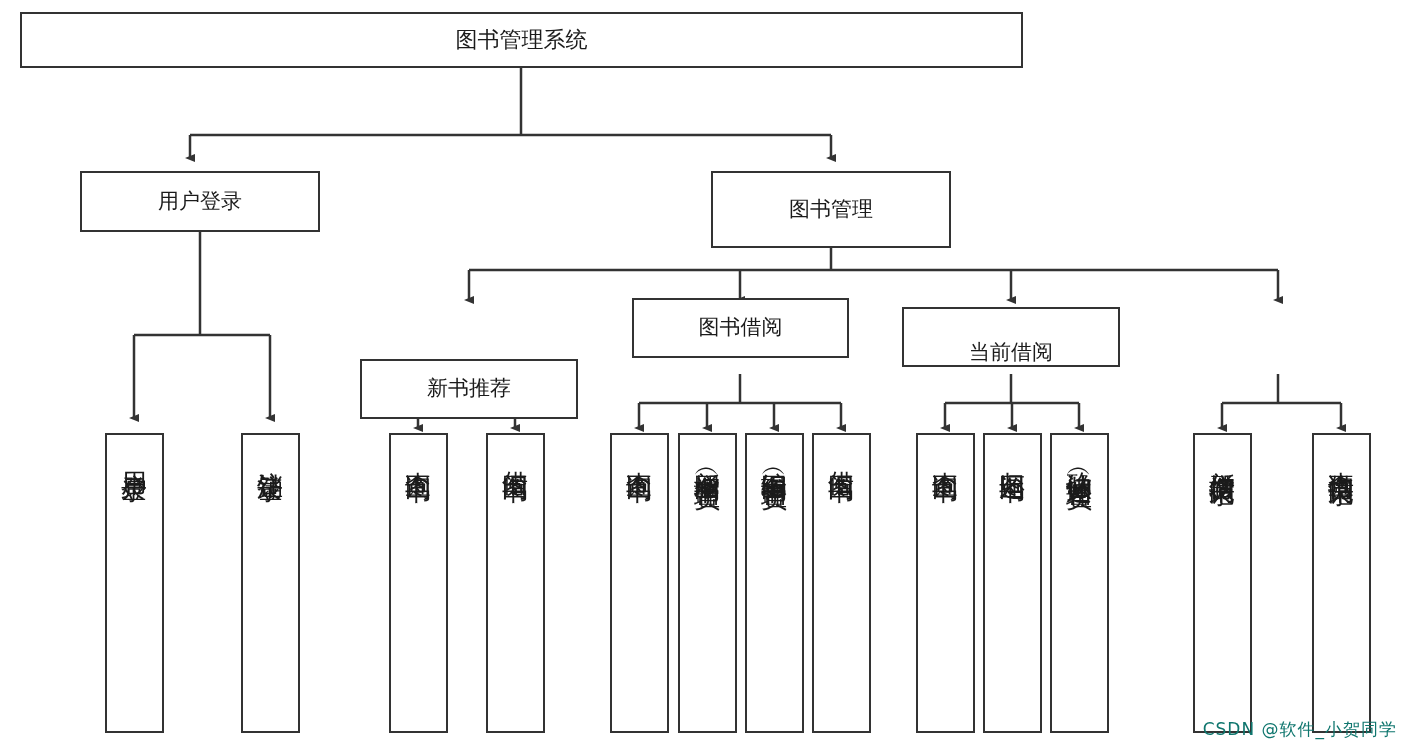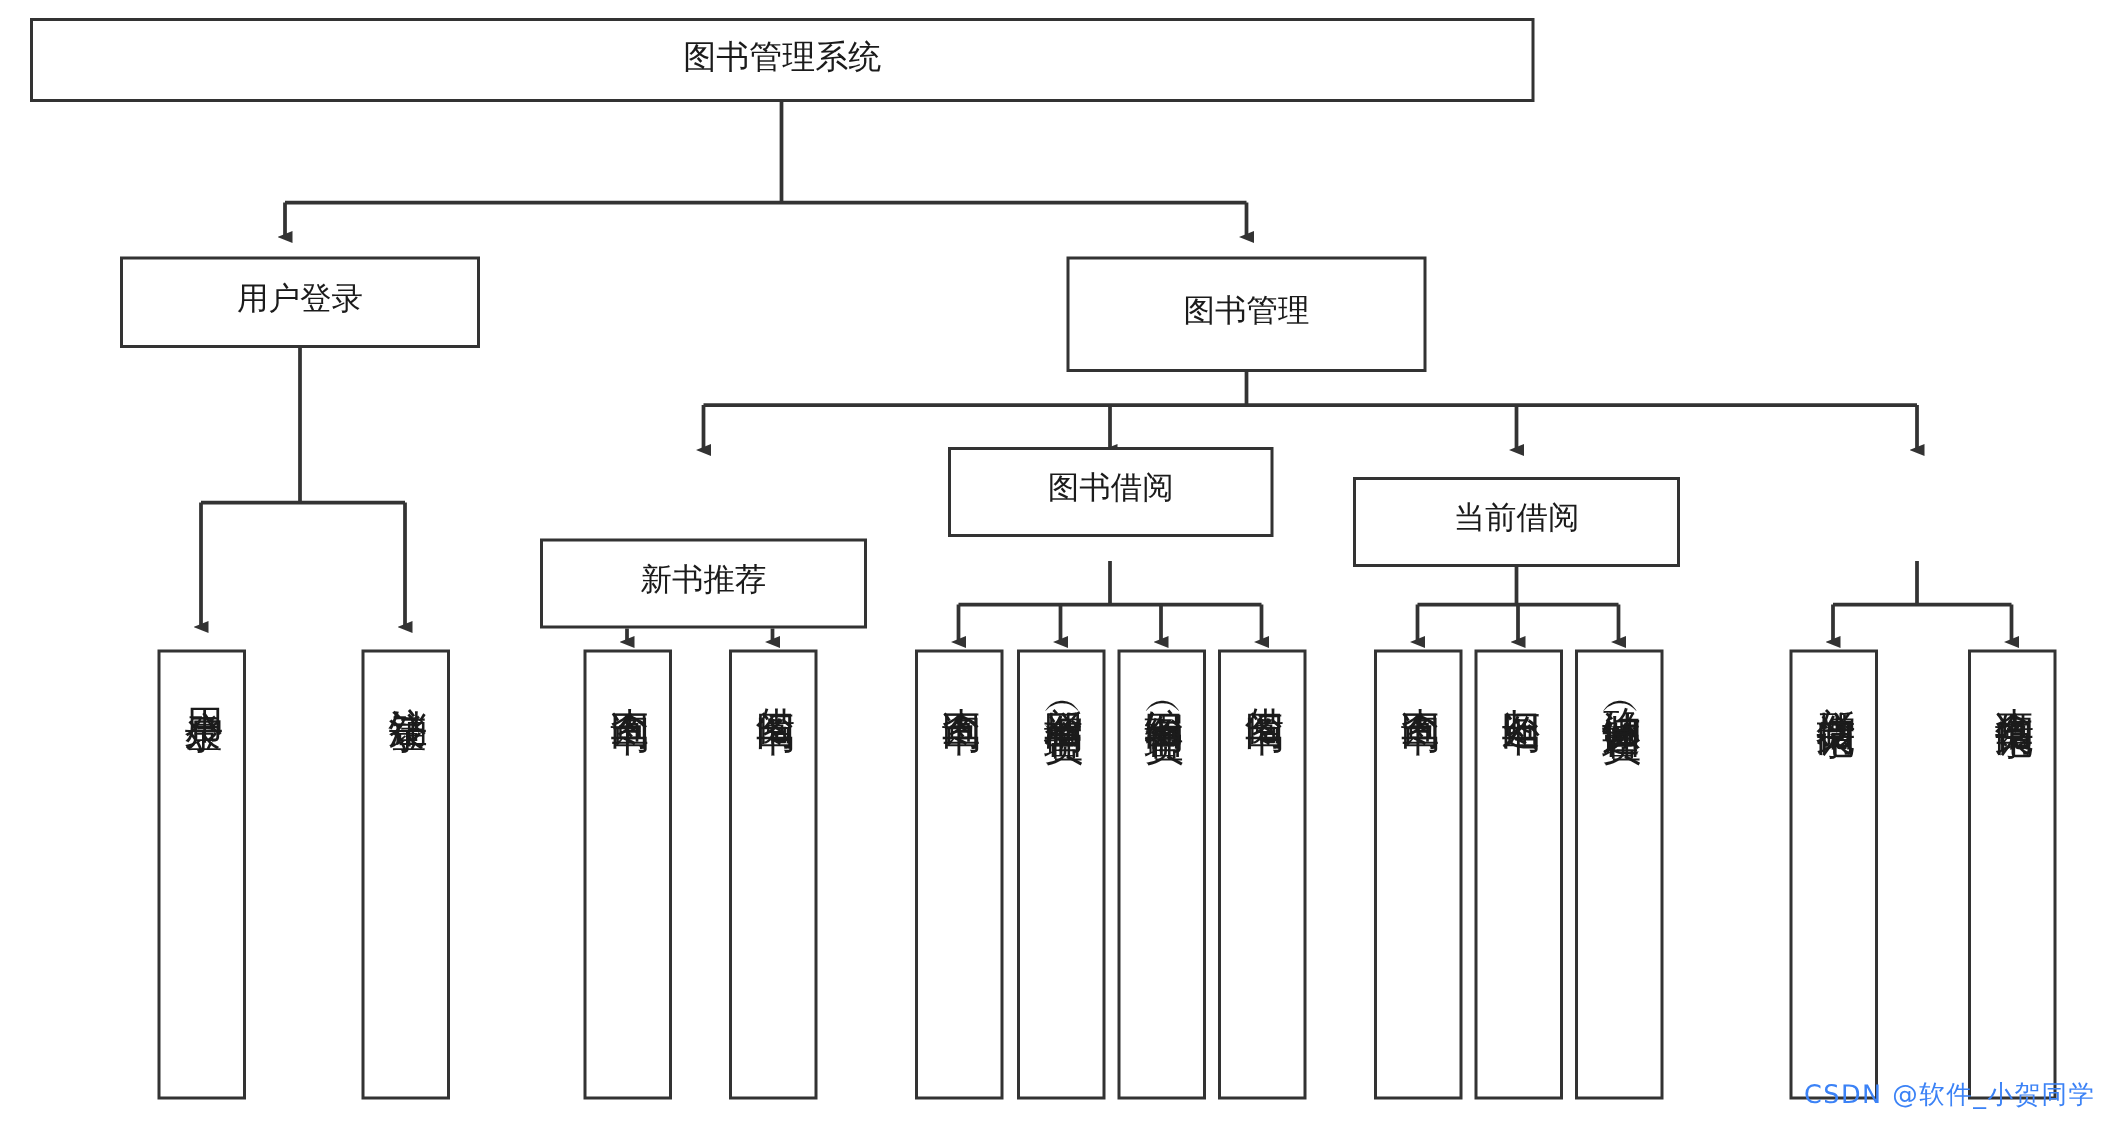--- a/index.html
+++ b/index.html
@@ -14,21 +14,20 @@
   svg.links{position:absolute;left:0;top:0;width:1405px;height:747px;pointer-events:none;}
 
   .node{
     position:absolute;
     box-sizing:border-box;
     background:#ffffff;
     border:2.5px solid #333333;
     display:flex;align-items:center;justify-content:center;
     color:#1b1b1b;
     z-index:2;
-    font-family:Liberation Mono, monospace;
   }
   .node .lbl{
     display:block;
     line-height:1.12;
     white-space:nowrap;
     text-align:center;
   }
   
   .node.h .lbl{font-size:21px;}
   .node.root .lbl{font-size:22px;}
@@ -44,21 +43,21 @@
     font-size:26px;
     letter-spacing:2px;
     line-height:1;
     white-space:normal;
   }
 
   .watermark{
     position:absolute;
     right:8px;bottom:6px;
     font-size:17px;
-    color:#3b82f6;
+    color:#0f766e;
     letter-spacing:1px;
     z-index:3;
     white-space:nowrap;
   }
 </style>
 </head>
 <body>
 
 <div id="stage">
 
@@ -122,21 +121,21 @@
   <div class="node h" style="left:711px;top:171px;width:240px;height:77px;">
     <span class="lbl">图书管理</span>
   </div>
 
   <div class="node h" style="left:360px;top:314px;width:218px;height:60px;margin-top:45px;">
     <span class="lbl">新书推荐</span>
   </div>
   <div class="node h" style="left:632px;top:298px;width:217px;height:60px;">
     <span class="lbl">图书借阅</span>
   </div>
-  <div class="node h" style="left:902px;top:318px;width:218px;height:60px;">
+  <div class="node h" style="left:902px;top:307px;width:218px;height:60px;align-items:flex-end;">
     <span class="lbl">当前借阅</span>
   </div>
 
   <div class="node v" style="left:105px;top:433px;width:59px;height:300px;">
     <span class="lbl">用户登录</span>
   </div>
   <div class="node v" style="left:241px;top:433px;width:59px;height:300px;">
     <span class="lbl">注销登录</span>
   </div>
 

